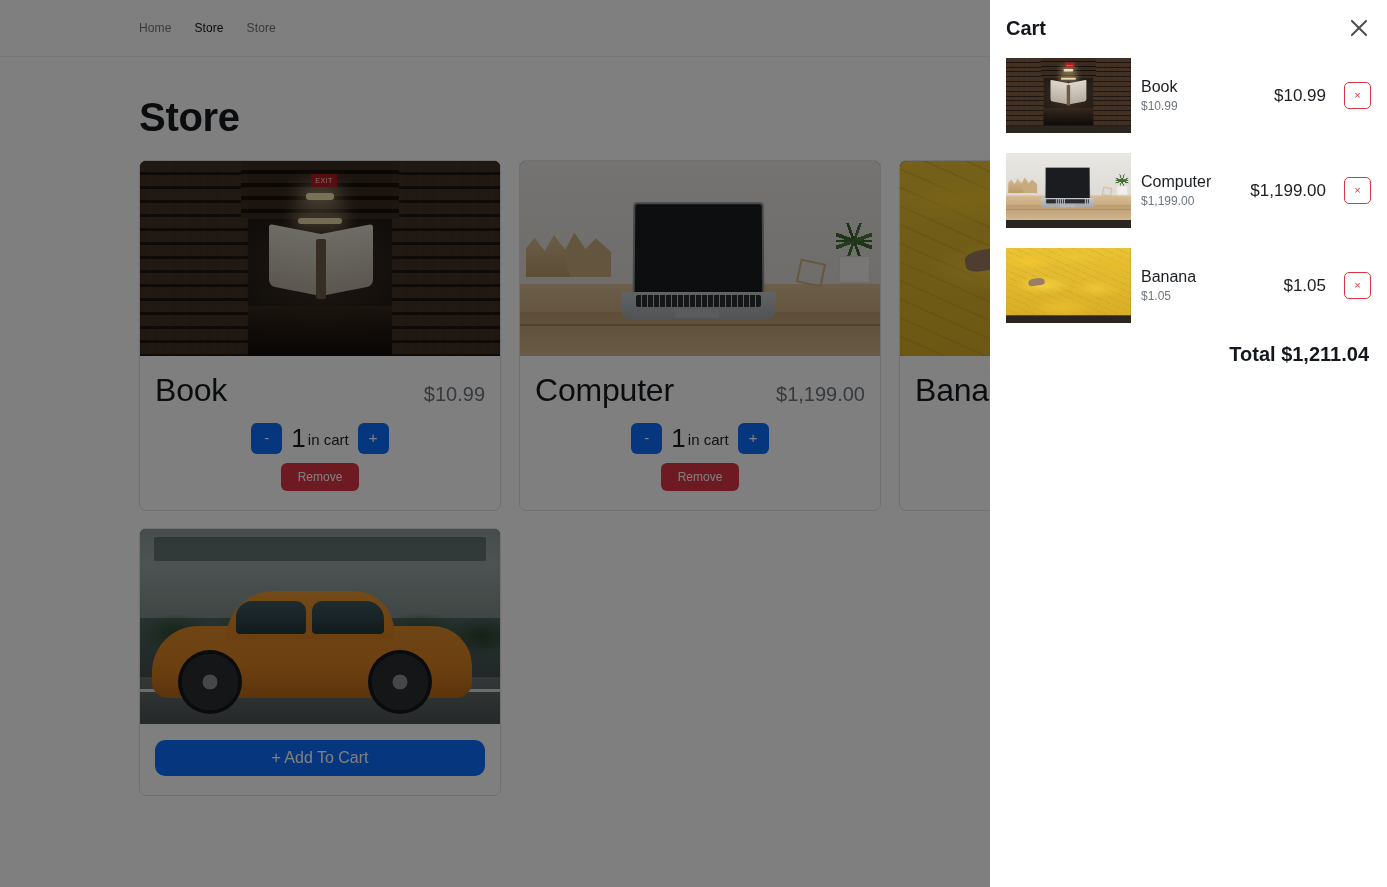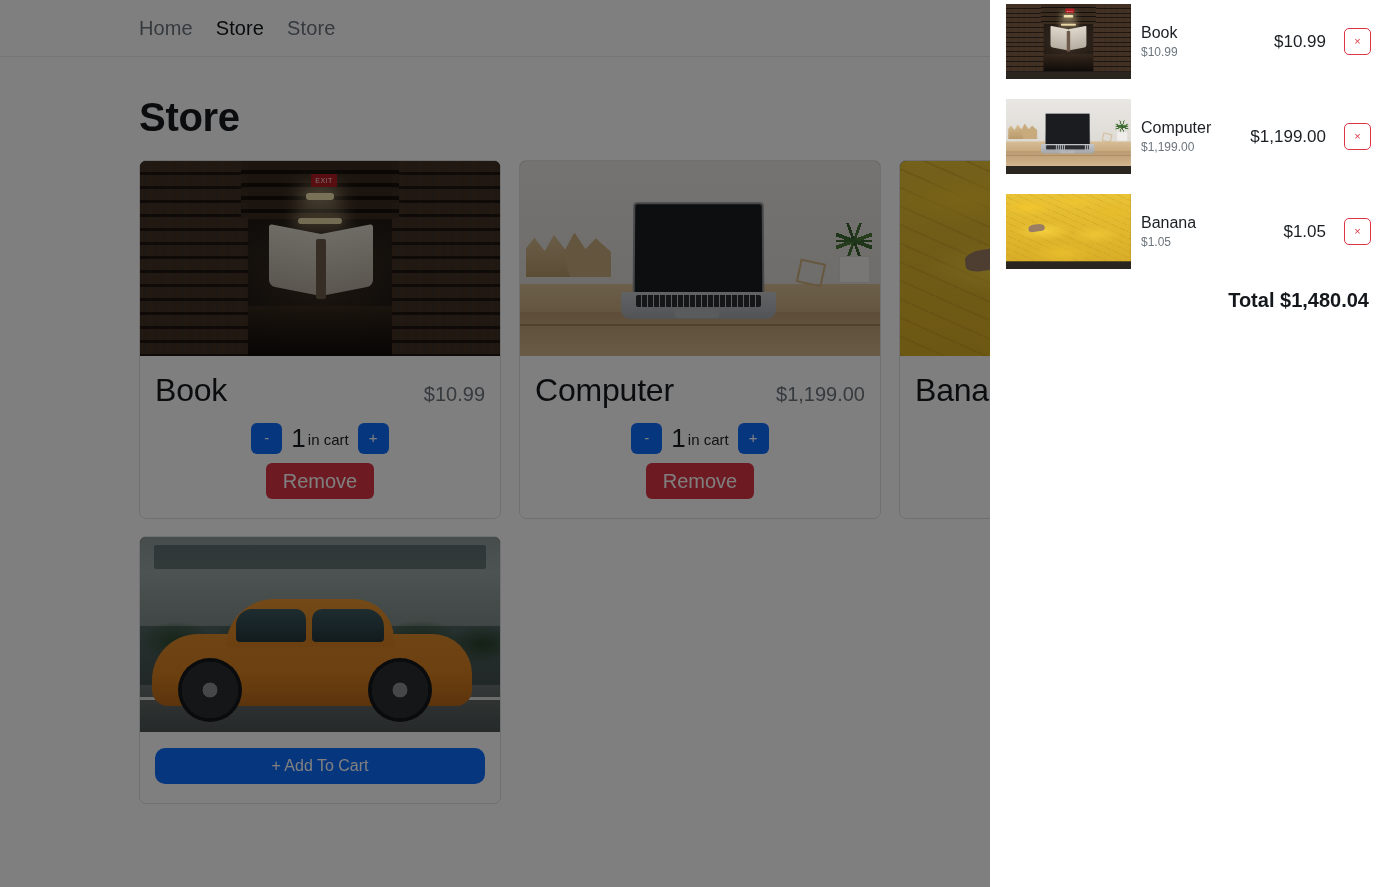--- a/index.html
+++ b/index.html
@@ -21,21 +21,21 @@
   .navbar {
     height: 57px;
     background: #ffffff;
     border-bottom: 1px solid #e9ecef;
     display: flex;
     align-items: center;
     padding-left: 139px;
   }
   .nav-links { display: flex; align-items: center; gap: 23px; }
   .nav-link {
-    font-size: 20px;
+    font-size: 12px;
     color: #6c757d;
     text-decoration: none;
     line-height: 1;
     letter-spacing: .1px;
   }
   .nav-link.active { color: #111418; }
 
   .container {
     padding: 24px 0 0 139px;
   }
@@ -127,21 +127,21 @@
   .qty-text .num {
     font-size: 26px;
     line-height: 1;
     vertical-align: -2px;
     margin-right: 2px;
     color: #16191d;
   }
   .btn-danger {
     background: #dc3545;
     color: #fff;
-    font-size: 20px;
+    font-size: 12px;
     padding: 8px 17px;
   }
   .btn-primary-wide {
     display: block;
     width: 100%;
     background: #0d6efd;
     color: #fff;
     font-size: 16px;
     padding: 10px 12px;
     text-align: center;
@@ -514,20 +514,24 @@
       </div>
 
     </div>
   </div>
 </div>
 
 <div id="backdrop"></div>
 
 <aside id="cart">
 
+  <div class="cart-head">
+    <div class="cart-title">Cart</div>
+    <button class="cart-close"></button>
+  </div>
 
   <div class="cart-body">
 
     <div class="cart-item">
       <div class="cart-thumb">
         <div class="cart-thumb-inner">
           <div class="art art-book">
             <div class="shelf-l"></div>
               <div class="shelf-r"></div>
             <div class="ceil"></div>
@@ -585,14 +589,14 @@
       <div class="cart-info">
         <div class="cart-name"><span>Banana</span><span class="cart-qty"></span></div>
         <div class="cart-unit">$1.05</div>
       </div>
       <div class="cart-line-price">$1.05</div>
       <button class="cart-remove">×</button>
     </div>
 
   </div>
 
-  <div class="cart-total">Total $1,480.04</div>
+  <div class="cart-total">Total $1,211.04</div>
 </aside>
 
 </body></html>

